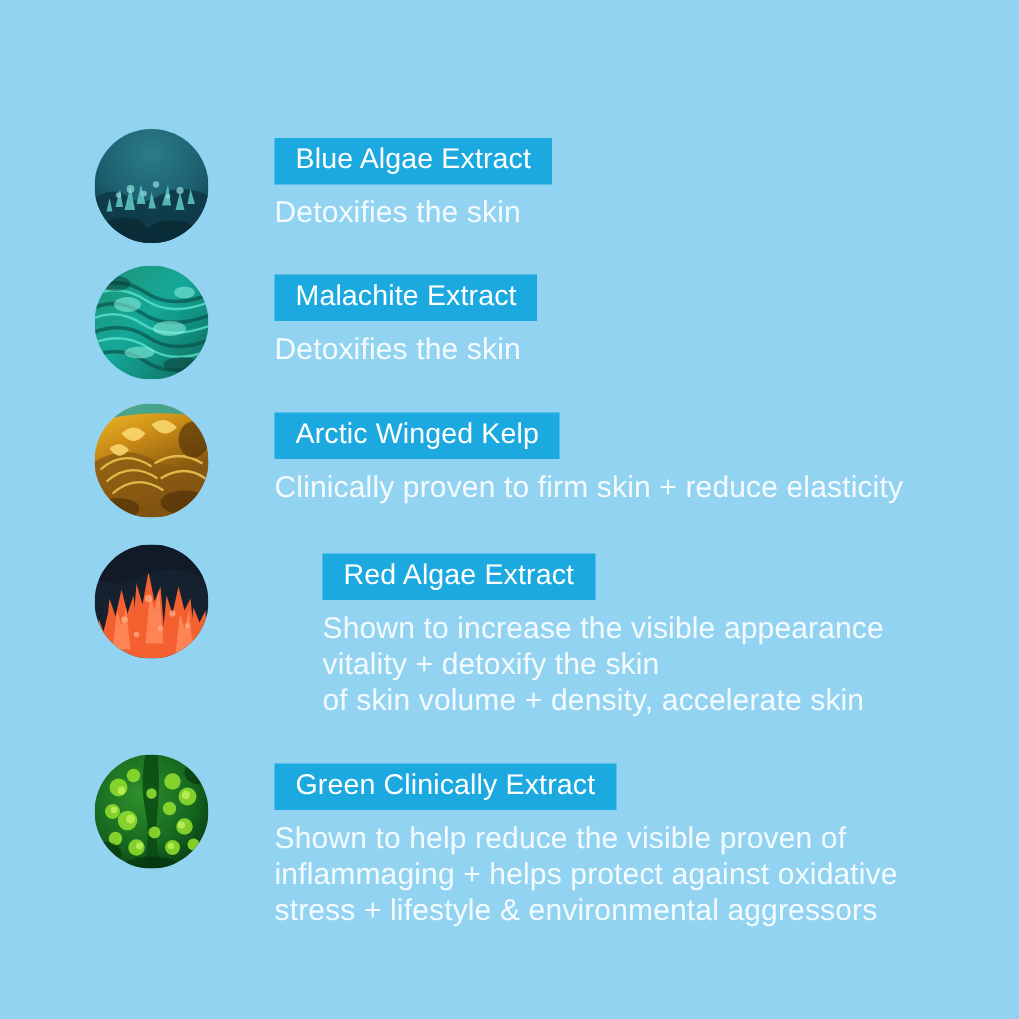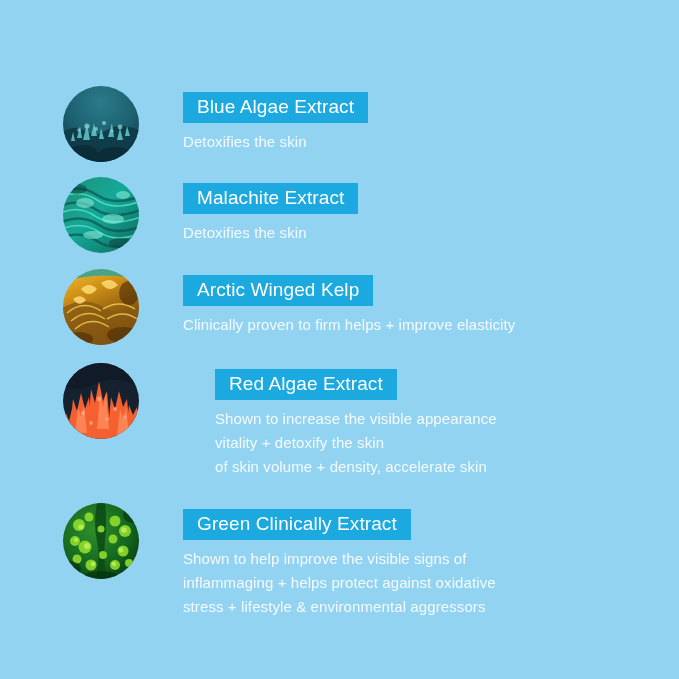--- a/index.html
+++ b/index.html
@@ -67,21 +67,21 @@
     color: #ffffff;
     font-size: 19px;
     line-height: 22px;
     padding: 4px 14px 5px 14px;
     white-space: nowrap;
     letter-spacing: 0.1px;
   }
   .desc {
     margin-top: 7px;
     color: #f4fbff;
-    font-size: 15px;
+    font-size: 20px;
     line-height: 24px;
     letter-spacing: 0.1px;
   }
   .desc .line {
     display: block;
     white-space: nowrap;
   }
   .row-1 { margin-bottom: 13px; }
   .row-2 { margin-bottom: 14px; }
   .row-3 { margin-bottom: 16px; }
@@ -214,21 +214,21 @@
           <g fill="#4a2c08" opacity="0.6">
             <ellipse cx="60" cy="66" rx="16" ry="8"></ellipse>
             <ellipse cx="16" cy="70" rx="14" ry="7"></ellipse>
             <ellipse cx="66" cy="24" rx="10" ry="12"></ellipse>
           </g>
         </svg>
       </div>
       <div class="row-body">
         <span class="badge">Arctic Winged Kelp</span>
         <div class="desc">
-          <span class="line">Clinically proven to firm helps + improve elasticity</span>
+          <span class="line">Clinically proven to firm skin + reduce elasticity</span>
         </div>
       </div>
     </div>
 
     <div class="ingredient-row row-4">
       <div class="thumb">
         <svg viewBox="0 0 76 76" xmlns="http://www.w3.org/2000/svg" aria-hidden="true">
           <rect width="76" height="76" fill="#15212e"></rect>
           <g fill="#f4602f">
             <path d="M6 76 L10 36 L14 48 L18 30 L22 46 L26 34 L30 76 Z"></path>
@@ -303,21 +303,21 @@
           <g fill="#042d0c" opacity="0.55">
             <ellipse cx="6" cy="66" rx="12" ry="8"></ellipse>
             <ellipse cx="70" cy="12" rx="10" ry="8"></ellipse>
             <ellipse cx="38" cy="74" rx="18" ry="6"></ellipse>
           </g>
         </svg>
       </div>
       <div class="row-body">
         <span class="badge">Green Clinically Extract</span>
         <div class="desc">
-          <span class="line">Shown to help improve the visible signs of</span>
+          <span class="line">Shown to help reduce the visible proven of</span>
           <span class="line">inflammaging + helps protect against oxidative</span>
           <span class="line">stress + lifestyle &amp; environmental aggressors</span>
         </div>
       </div>
     </div>
 
   </div>
 </div>
 
 </body></html>

